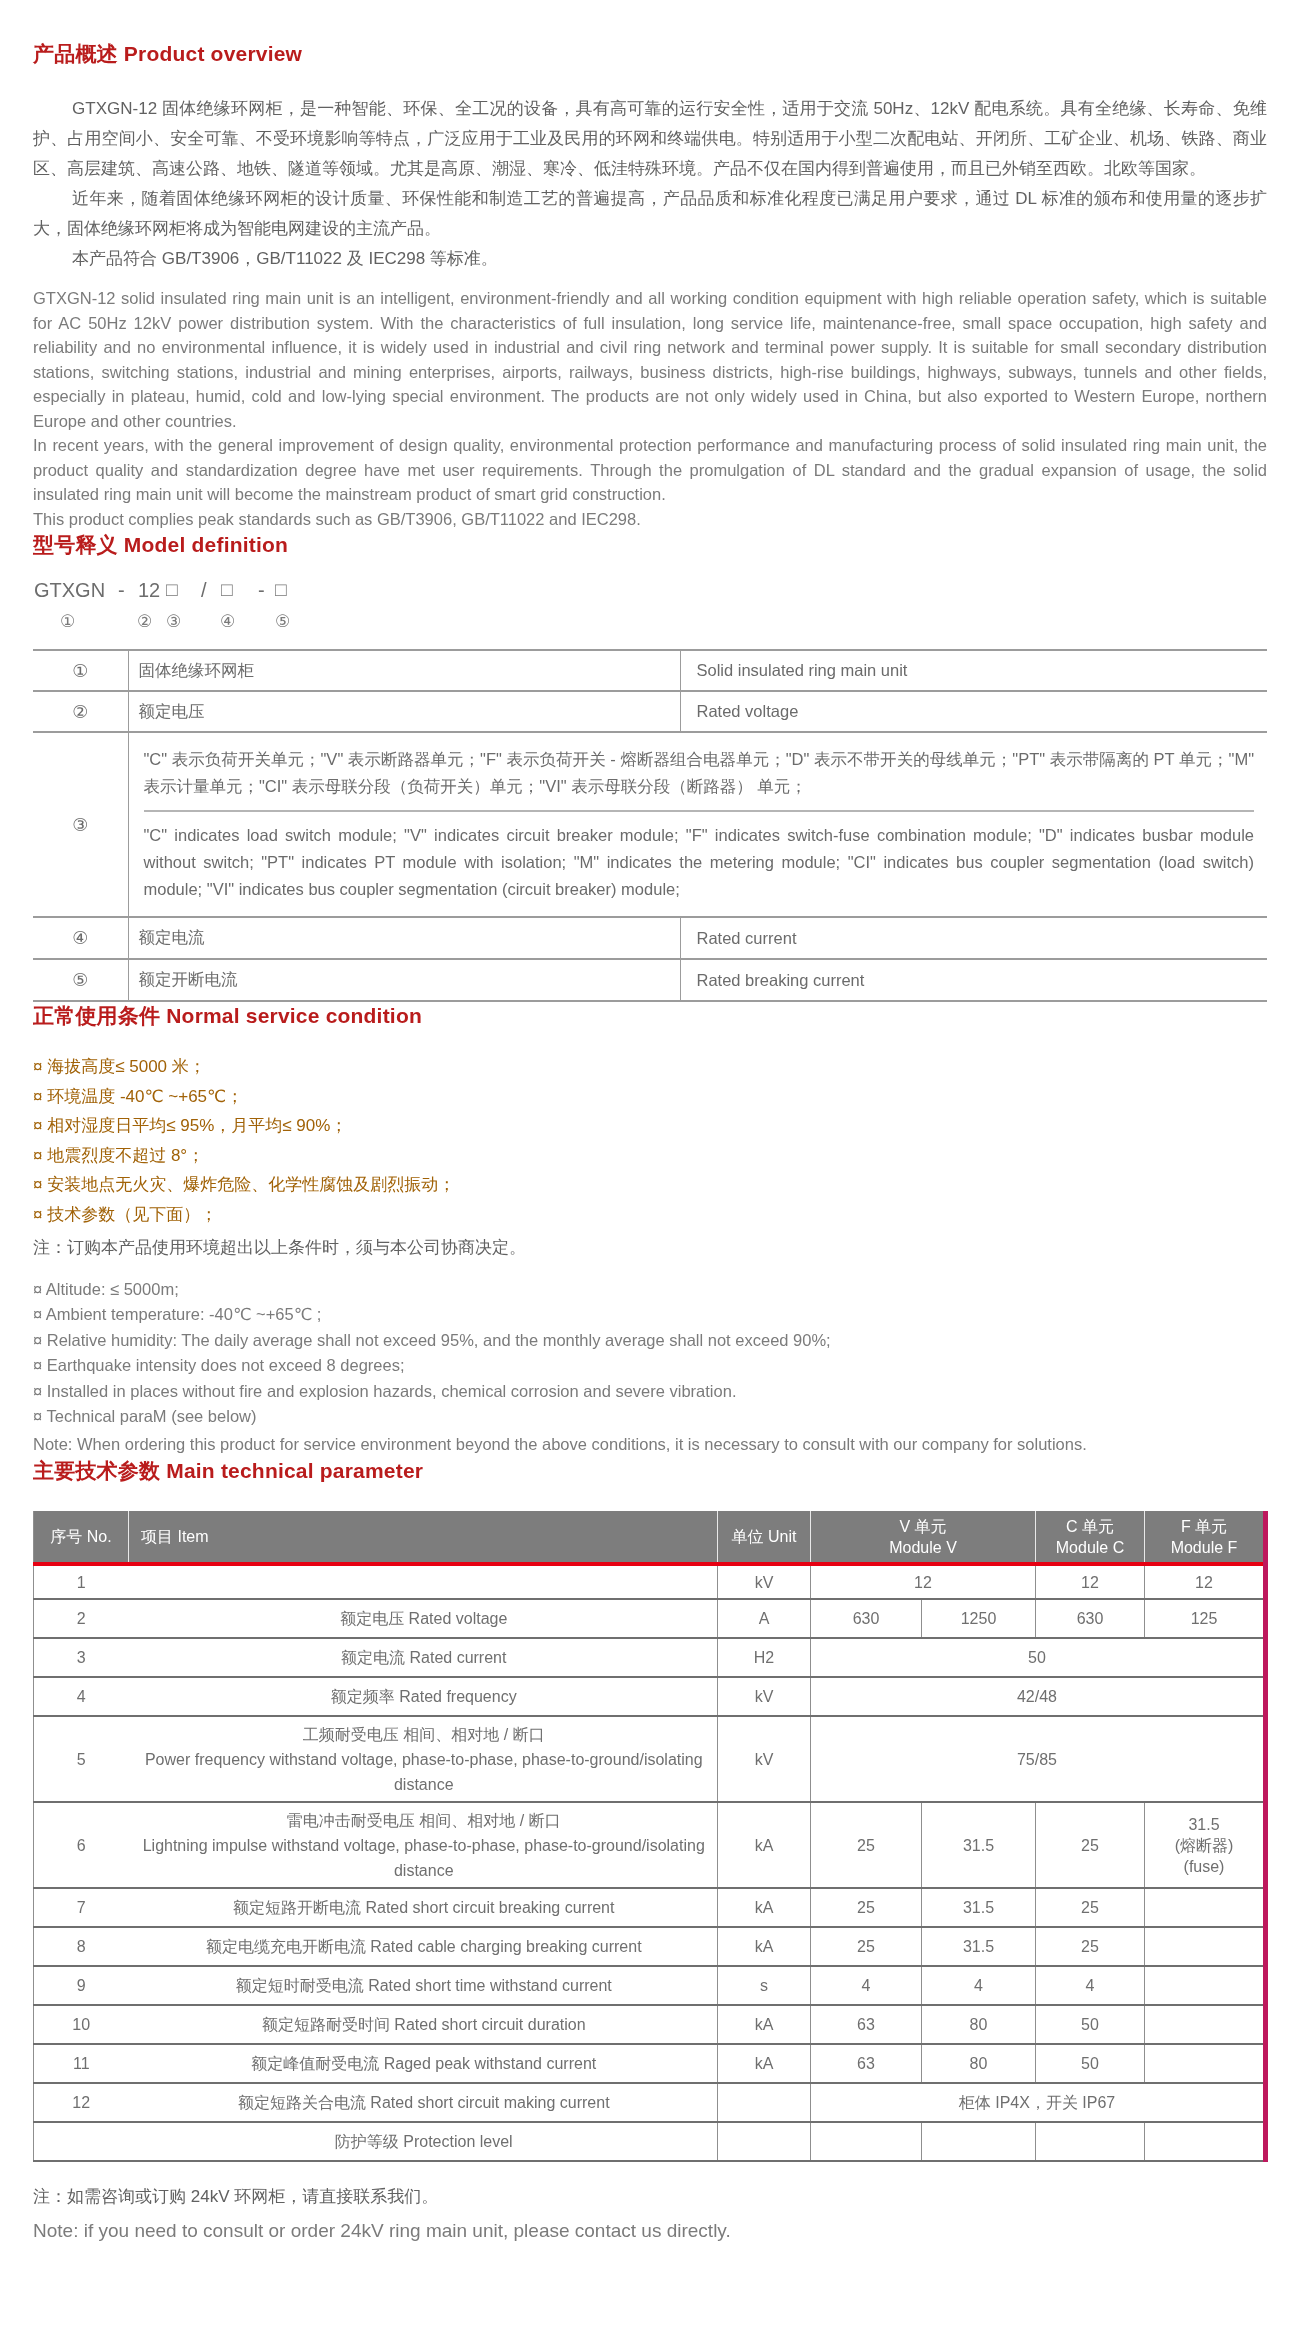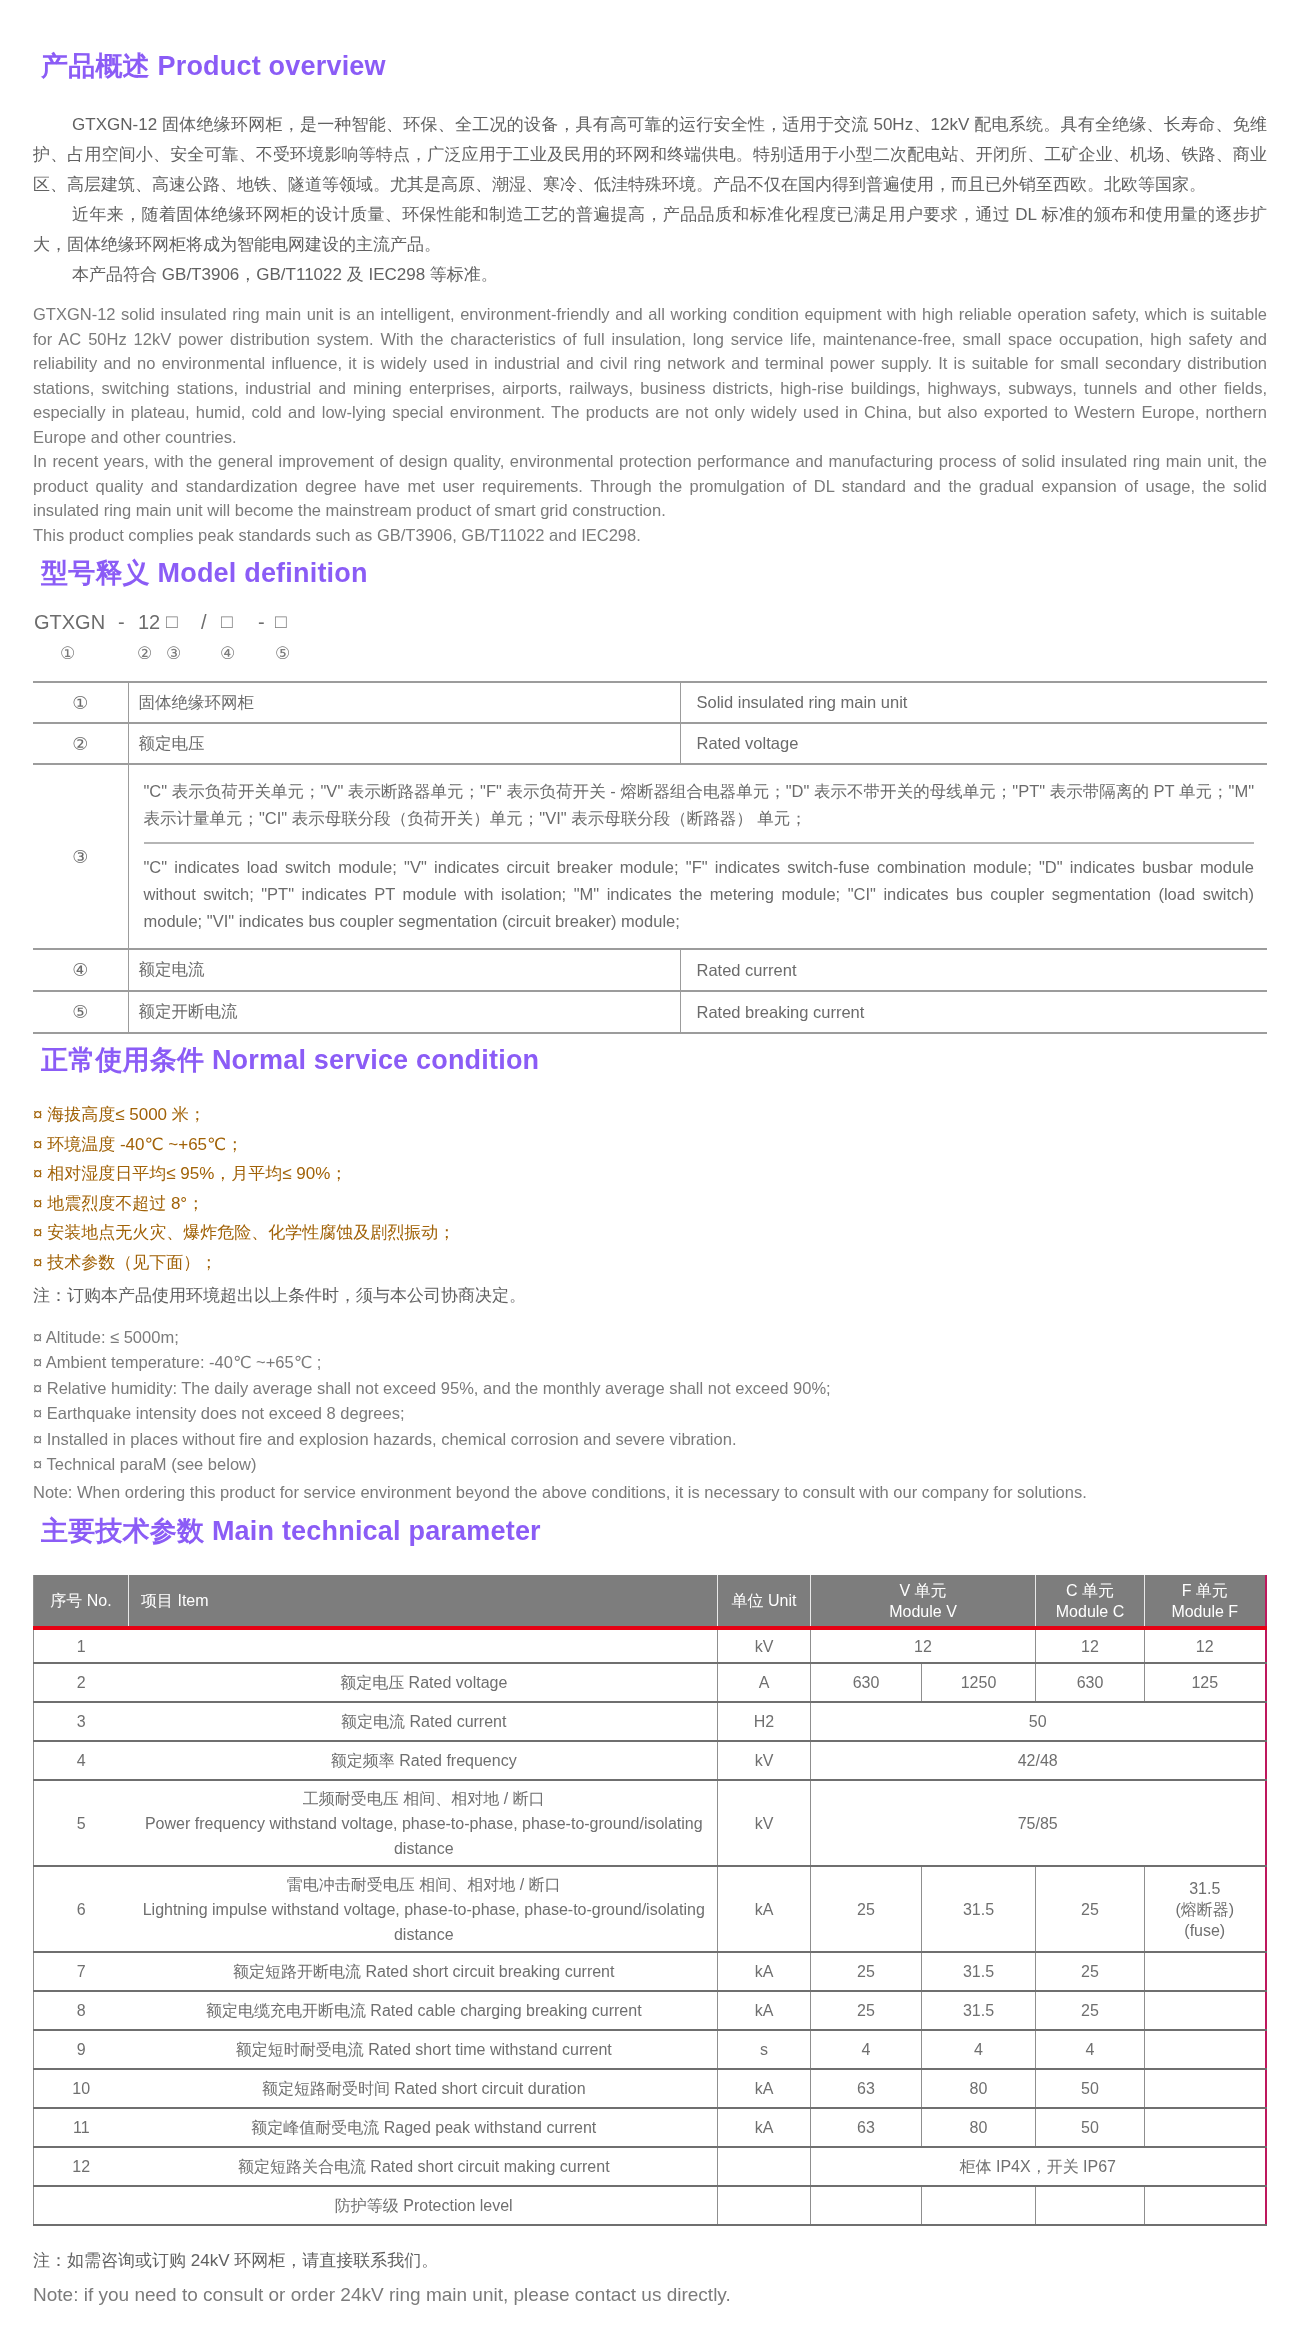--- a/index.html
+++ b/index.html
@@ -3,21 +3,21 @@
 <meta charset="utf-8">
 <style>
   html,body{margin:0;padding:0;}
   body{
     width:1300px;height:2325px;background:#ffffff;
     font-family:"Liberation Sans","DejaVu Sans",sans-serif;
     color:#5f5f5f;-webkit-font-smoothing:antialiased;
   }
   .page{padding:40px 33px 0 33px;width:1234px;}
   h2.sec{
-    color:#8b5cf6;font-size:27px;font-weight:bold;margin:8px;padding:0;
+    color:#b91c1c;font-size:21px;font-weight:bold;margin:0;padding:0;
     letter-spacing:0.2px;
   }
   
   .cn-block{margin-top:26px;}
   p.cn{
     margin:0;font-size:17px;line-height:30px;color:#616161;
     text-align:justify;text-indent:2.3em;
   }
   .en-block{margin-top:12px;}
   p.en{
@@ -49,21 +49,21 @@
   .cn-list .li{font-size:17px;line-height:29.5px;color:#a16207;}
   .cn-list .note{font-size:17px;line-height:29.5px;color:#616161;margin-top:4px;}
   .en-list{margin-top:14px;}
   .en-list .li{font-size:16.5px;line-height:25.5px;color:#7b7b7b;}
   .en-list .note{font-size:16.5px;line-height:25.5px;color:#7b7b7b;margin-top:2px;}
   
   .sec-params{margin-top:42px;}
   table.ptab{
     border-collapse:collapse;table-layout:fixed;width:1232px;margin-top:26px;
     font-size:16px;color:#6f6f6f;
-    border-left:1px solid #8f8f8f;border-right:2px solid #be185d;
+    border-left:1px solid #8f8f8f;border-right:5px solid #be185d;
   }
   table.ptab th{
     background:#7d7d7d;color:#ffffff;font-weight:normal;font-size:16px;
     height:51px;line-height:21px;white-space:pre-line;vertical-align:middle;
     border-bottom:4px solid #e60012;padding:0;
   }
   table.ptab th.thl{text-align:left;padding-left:12px;}
   table.ptab th.wv{border-left:1px solid #e9e9e9;}
   table.ptab td{
     border-bottom:2px solid #6f6f6f;vertical-align:middle;padding:0;

